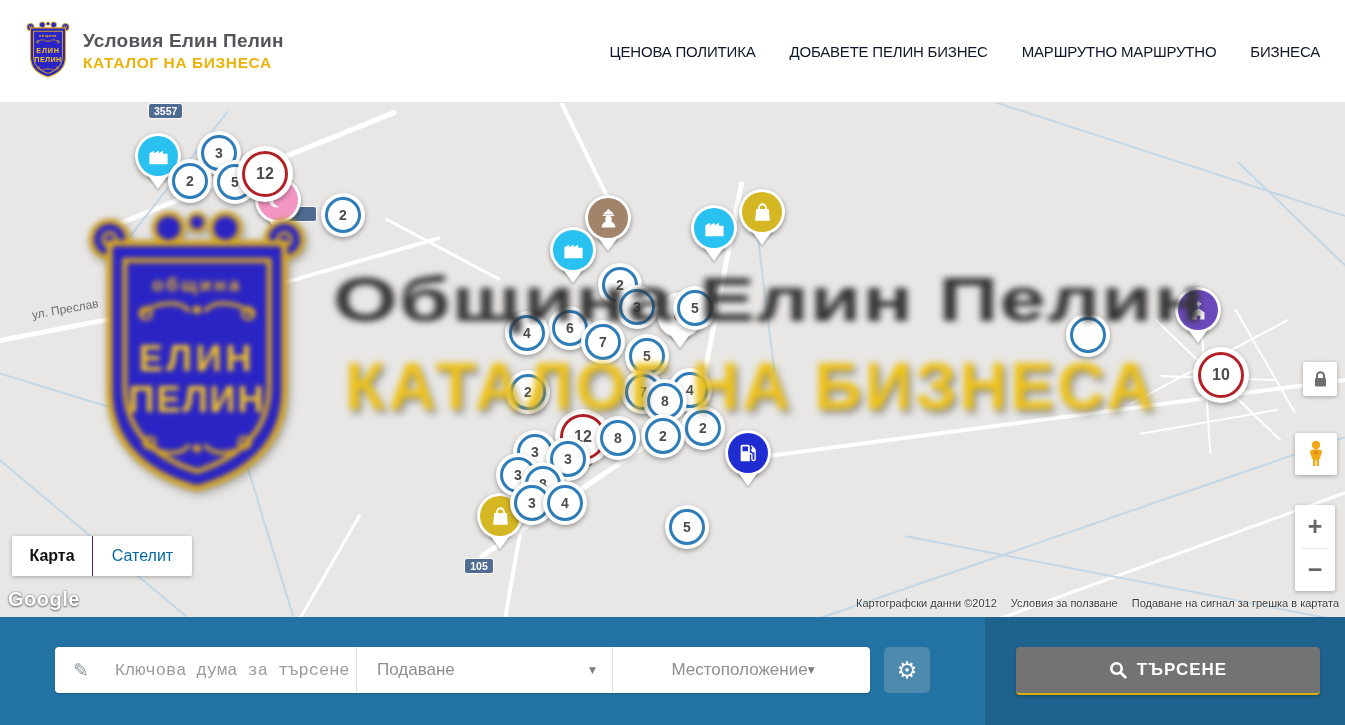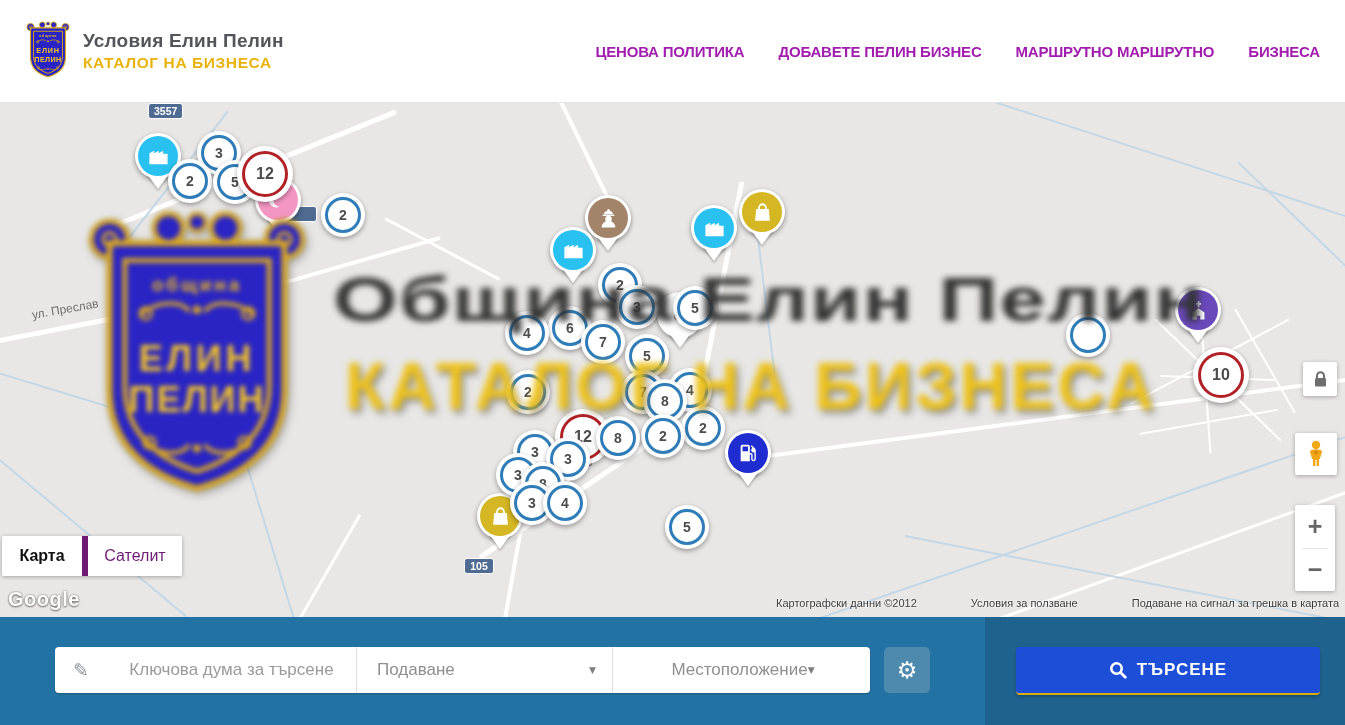--- a/index.html
+++ b/index.html
@@ -6,21 +6,21 @@
   html,body { width:1345px; height:725px; overflow:hidden;
     font-family:"Liberation Sans","DejaVu Sans",sans-serif; background:#fff; }
 
   
   .header { position:relative; width:1345px; height:103px; background:#fff;
     border-bottom:1px solid #e4e4e4; display:flex; align-items:center; }
   .logo { display:flex; align-items:center; gap:12px; margin-left:25px; cursor:pointer; }
   .logo-text .l1 { font-size:19px; font-weight:bold; color:#54555a; letter-spacing:.2px; }
   .logo-text .l2 { font-size:15.5px; font-weight:bold; color:#eab30c; letter-spacing:.6px; margin-top:2px; }
   .nav { position:absolute; right:25px; top:0; height:103px; display:flex; align-items:center; gap:34px; }
-  .nav-item { font-size:15px; font-weight:bold; color:#a21caf; letter-spacing:-0.2px; cursor:pointer; white-space:nowrap; }
+  .nav-item { font-size:15px; font-weight:normal; color:#0f172a; letter-spacing:-0.2px; cursor:pointer; white-space:nowrap; }
 
   
   .map { position:relative; width:1345px; height:514px; background:#e8e7e5; overflow:hidden; }
   .road { position:absolute; transform-origin:left center; border-radius:2px; z-index:1; }
   .slabel { position:absolute; z-index:2; font-size:12px; color:#6e6e6e; white-space:nowrap;
     transform-origin:left center; }
   .shieldlb { position:absolute; z-index:2; min-width:30px; height:16px; padding:0 5px;
     background:#4f6b92; border:1px solid #fff; border-radius:3px; color:#fff; font-size:10.5px;
     font-weight:bold; display:flex; align-items:center; justify-content:center; }
 
@@ -45,33 +45,33 @@
   .wm-shield { position:absolute; left:83px; top:106px; width:228px; height:285px; z-index:5;
     filter:blur(2.5px) drop-shadow(2px 3px 4px rgba(0,0,0,.35)); pointer-events:none; }
   .wm-line1 { position:absolute; left:333px; top:165px; z-index:5; font-size:63px; font-weight:bold;
     color:#333; white-space:nowrap; line-height:1; letter-spacing:1px; transform:scaleX(1.32);
     transform-origin:left top; filter:blur(3px); pointer-events:none; }
   .wm-line2 { position:absolute; left:345px; top:250px; z-index:5; font-size:66px; font-weight:bold;
     color:#eec21a; white-space:nowrap; line-height:1; letter-spacing:3px; filter:blur(3px);
     text-shadow:3px 4px 5px rgba(50,50,50,.55); pointer-events:none; }
 
   
-  .maptype { position:absolute; left:2px; top:433px; z-index:6; display:flex;
+  .maptype { position:absolute; left:12px; top:433px; z-index:6; display:flex;
     box-shadow:0 1px 4px rgba(0,0,0,.3); border-radius:2px; overflow:hidden; }
   .maptype .btn { height:40px; background:#fff; display:flex; align-items:center; justify-content:center;
     font-size:16px; cursor:pointer; }
   .maptype .btn.map-b { width:80px; color:#111; font-weight:bold; }
-  .maptype .btn.sat-b { width:100px; color:#701a75; border-left:6px solid #701a75; }
+  .maptype .btn.sat-b { width:100px; color:#0369a1; border-left:1px solid #701a75; }
   .google-logo { position:absolute; left:8px; bottom:6px; z-index:6; font-size:20px; font-weight:bold;
     color:#fff; letter-spacing:.5px; cursor:pointer;
     text-shadow:0 0 2px rgba(0,0,0,.55), 0 1px 2px rgba(0,0,0,.45); }
   .attrib { position:absolute; right:6px; bottom:8px; z-index:6; display:flex; gap:14px;
     font-size:11px; color:#39393b; }
   .attrib span { text-shadow:0 0 2px #fff, 0 0 2px #fff; white-space:nowrap; }
-  .attrib .lnk { cursor:pointer;margin-left:40px; }
+  .attrib .lnk { cursor:pointer; }
   .ctl-box { position:absolute; background:#fff; border-radius:2px; z-index:6;
     box-shadow:0 1px 4px rgba(0,0,0,.3); display:flex; align-items:center; justify-content:center; }
   .lock-box { left:1303px; top:259px; width:34px; height:34px; }
   .pegman-box { left:1295px; top:330px; width:42px; height:42px; cursor:grab; }
   .zoomctl { position:absolute; left:1295px; top:402px; width:40px; height:86px; background:#fff;
     border-radius:2px; z-index:6; box-shadow:0 1px 4px rgba(0,0,0,.3);
     display:flex; flex-direction:column; }
   .zoomctl .zbtn { flex:1; display:flex; align-items:center; justify-content:center;
     font-size:25px; font-weight:bold; color:#666; cursor:pointer; }
   .zoomctl .zdiv { height:1px; background:#e6e6e6; margin:0 7px; }
@@ -79,32 +79,32 @@
   
   .searchbar { width:1345px; height:108px; display:flex; }
   .sb-left { width:985px; height:108px; background:#2273a4; display:flex; align-items:flex-start; }
   .sb-right { flex:1; height:108px; background:#1f628d; }
   .fields { margin:30px 0 0 55px; width:815px; height:46px; background:#fff; border-radius:4px;
     display:flex; align-items:stretch; box-shadow:0 1px 2px rgba(0,0,0,.2); }
   .f-keyword { width:302px; display:flex; align-items:center; border-right:1px solid #e0e0e0; }
   .f-keyword .pencil { margin-left:18px; font-size:19px; color:#8f959a;
     font-family:"DejaVu Sans",sans-serif; }
   .f-keyword input { border:none; outline:none; flex:1; margin-left:26px; margin-right:8px;
-    font-size:17px; color:#333; font-family:Liberation Sans, sans-serif; background:transparent;text-align:center; }
+    font-size:17px; color:#333; font-family:Liberation Mono, monospace; background:transparent; }
   .f-keyword input::placeholder { color:#9b9b9b; }
   .f-select { display:flex; align-items:center; justify-content:space-between; cursor:pointer; }
   .f-cat { width:256px; border-right:1px solid #e0e0e0; }
   .f-loc { width:256px;justify-content:center; }
   .f-select .lbl { margin-left:20px; font-size:17px; color:#8f8f8f; }
   .f-select .arrow { margin-right:16px; font-size:9px; color:#7e7e7e;
     font-family:"DejaVu Sans",sans-serif; }
   .gear-btn { margin:30px 0 0 14px; width:46px; height:46px; background:#4e89ae; border:none;
     border-radius:5px; cursor:pointer; display:flex; align-items:center; justify-content:center; }
   .gear-btn .gear { color:#fff; font-size:23px; line-height:1; font-family:"DejaVu Sans",sans-serif; }
-  .search-btn { margin:30px 0 0 31px; width:304px; height:48px; background:#1d4ed8; border:none;
+  .search-btn { margin:30px 0 0 31px; width:304px; height:48px; background:#737373; border:none;
     border-bottom:2px solid #d9ad10; border-radius:4px; cursor:pointer;
     display:flex; align-items:center; justify-content:center; gap:10px;
     box-shadow:0 2px 3px rgba(0,0,0,.2); }
   .search-btn .txt { color:#fff; font-size:17px; font-weight:bold; letter-spacing:1px; }
 </style>
 </head>
 <body>
 
 <div class="header">
   <div class="logo">

